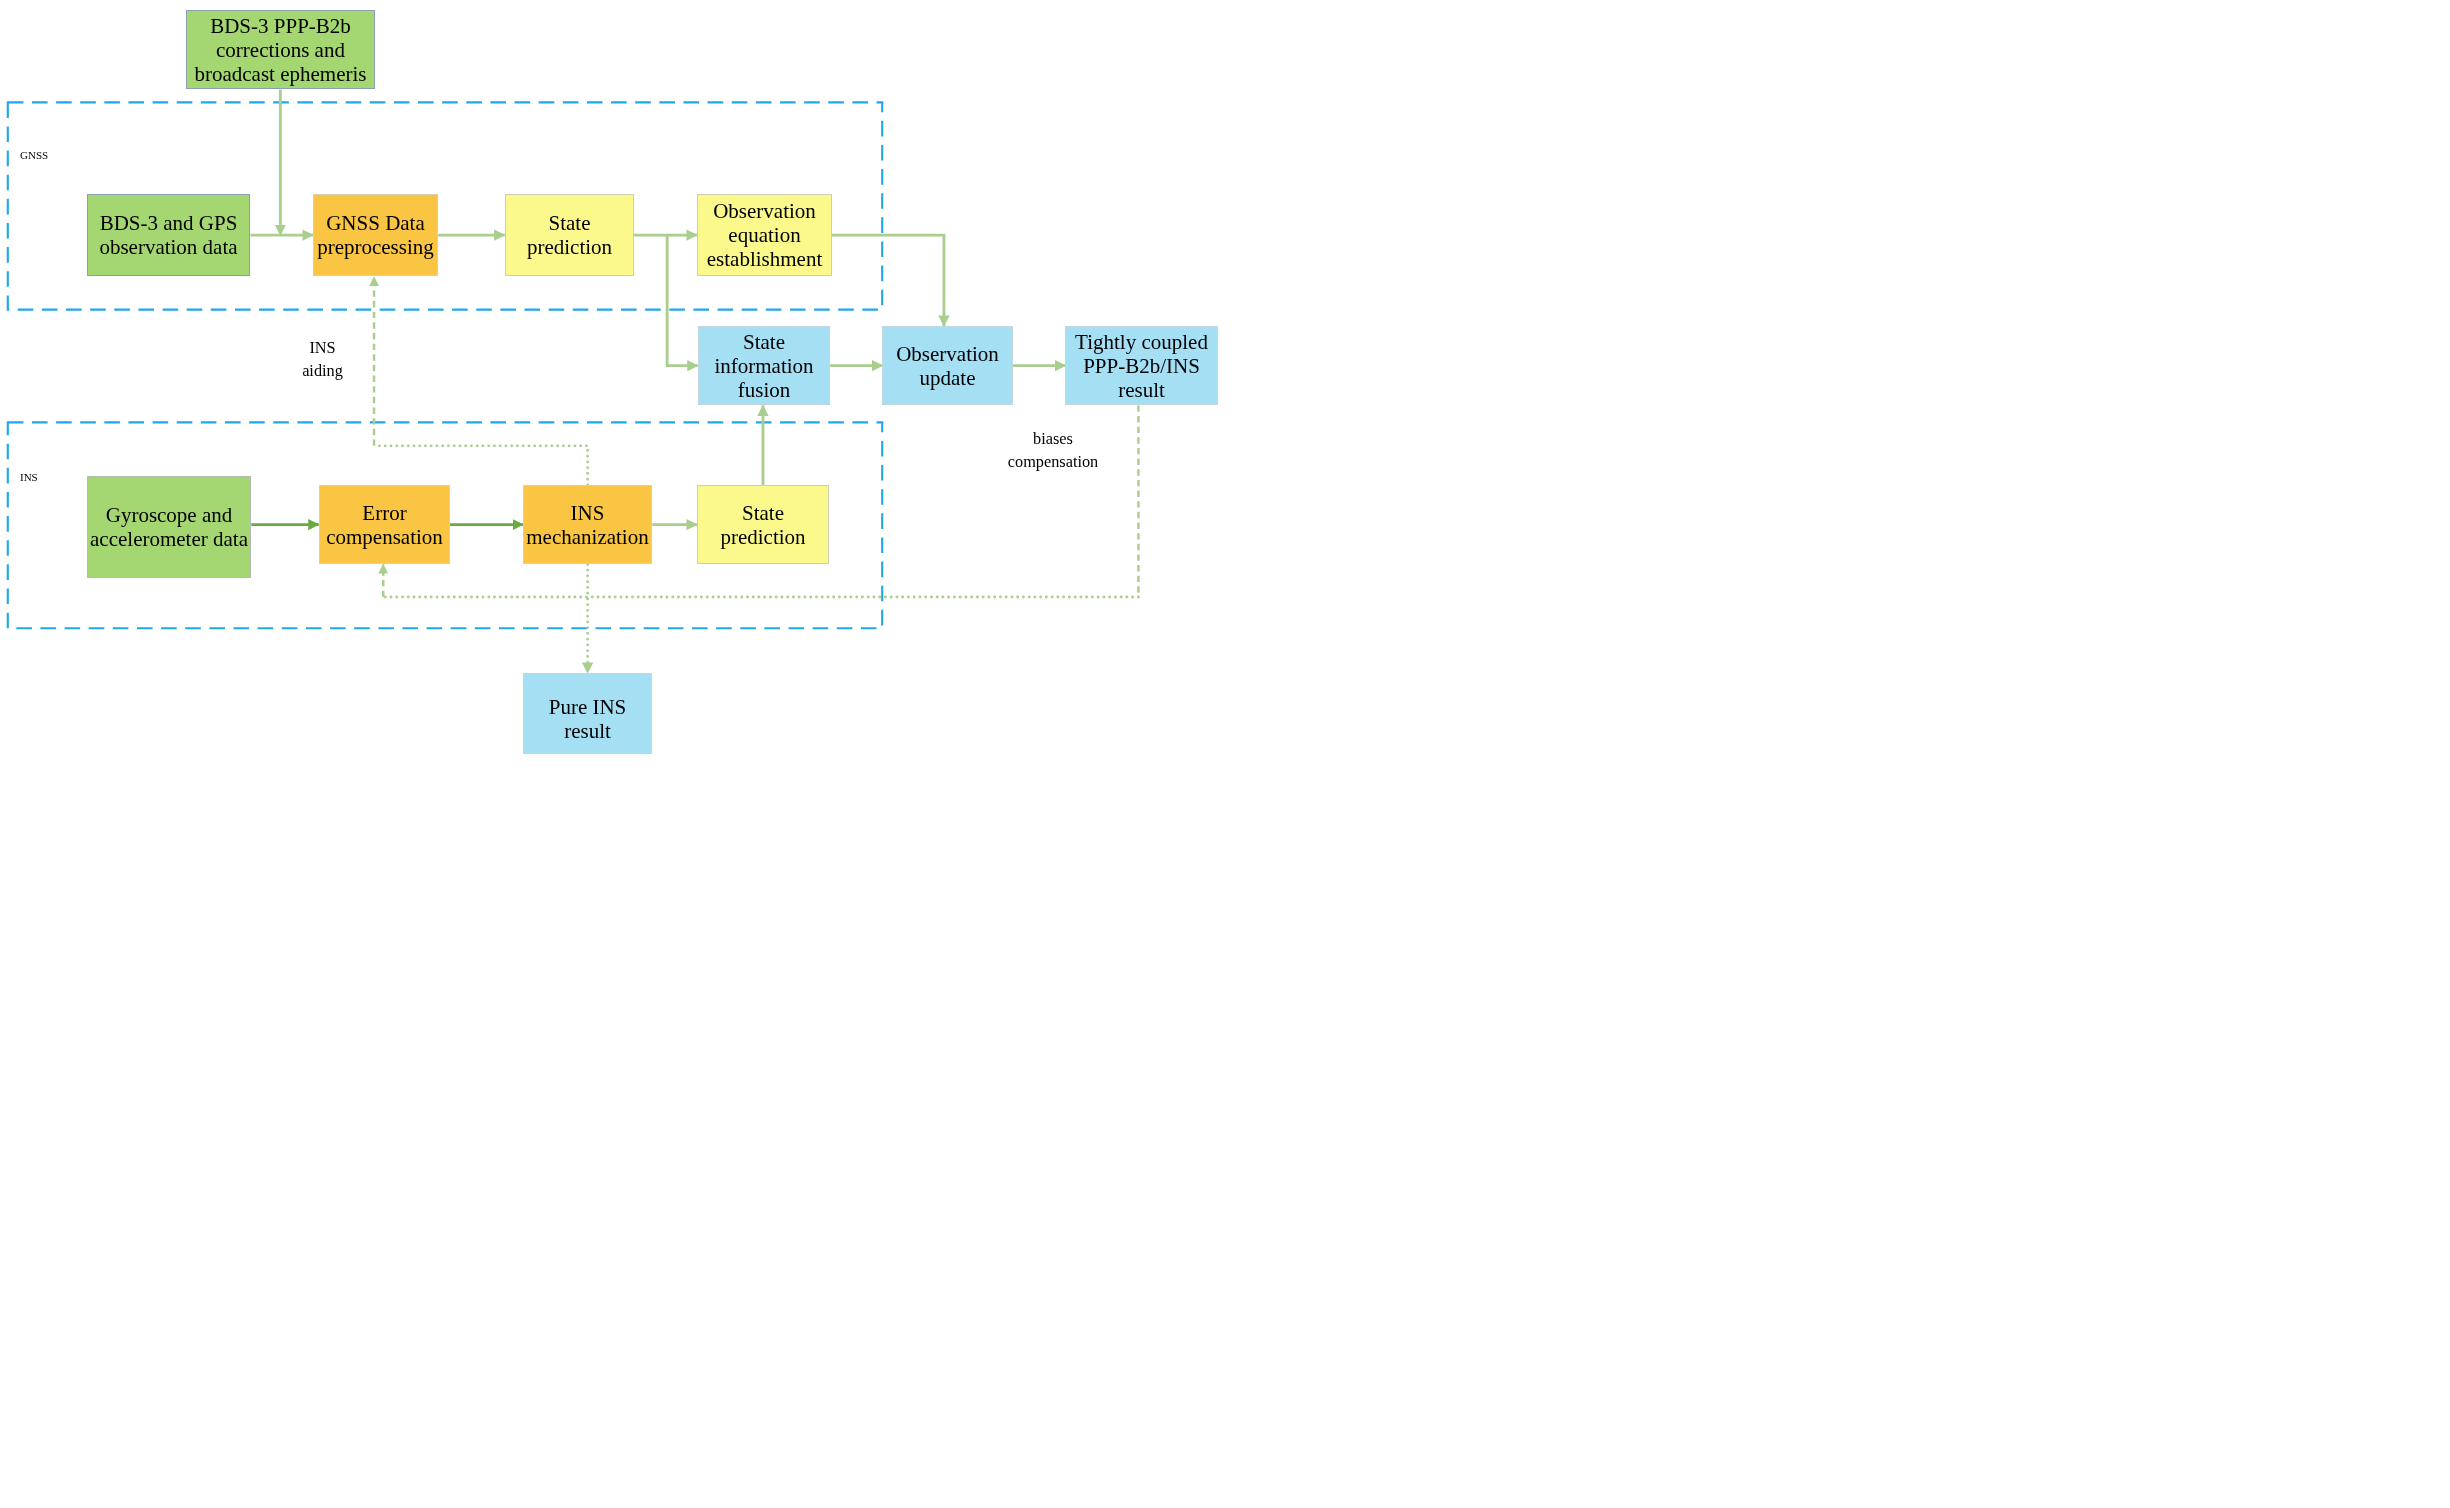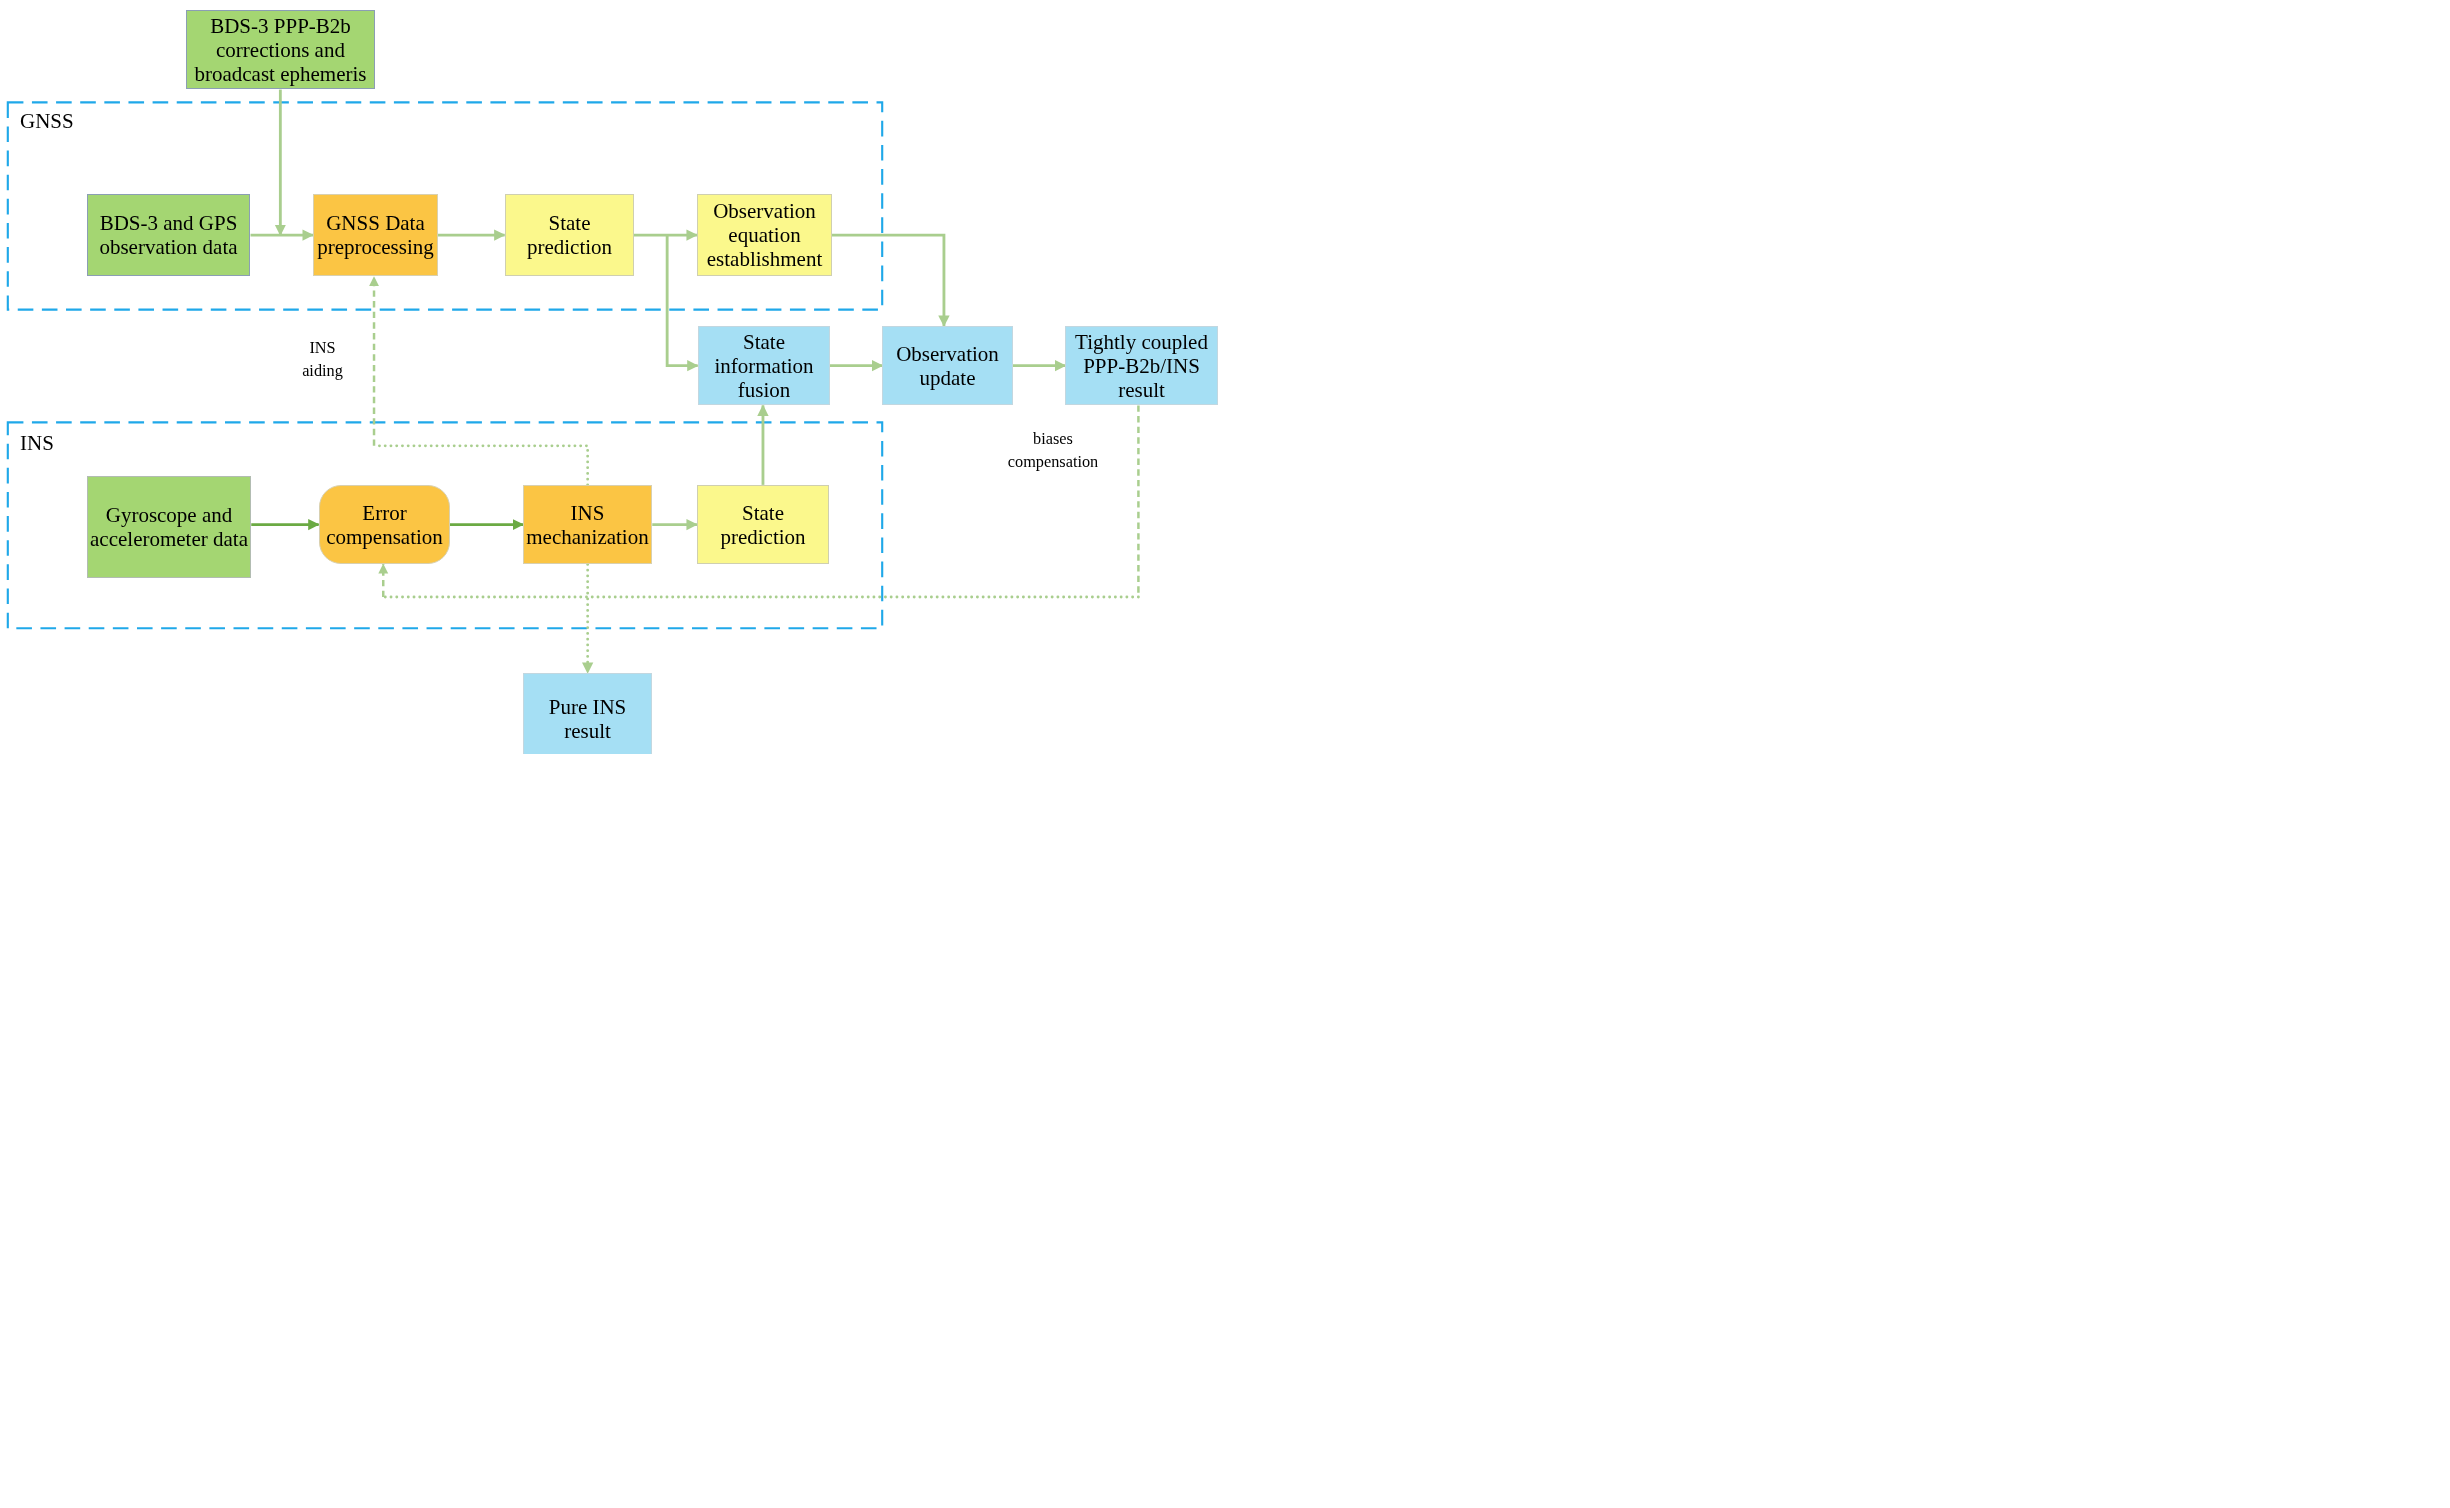--- a/index.html
+++ b/index.html
@@ -29,21 +29,21 @@
     white-space:pre-line;
     box-sizing:border-box;
     z-index:2;
   }
   .node.green{background:var(--green_fill);border:1.4px solid var(--green_border);}
   .node.green.soft{border:1.4px solid var(--gyro_border);}
   .node.orange{background:var(--orange_fill);border:1.4px solid var(--orange_border);}
   .node.yellow{background:var(--yellow_fill);border:1.4px solid var(--yellow_border);}
   .node.blue{background:var(--blue_fill);border:1.4px solid var(--blue_border);}
   .container-label{
-    position:absolute;font-size:21px;z-index:2;white-space:pre-line;
+    position:absolute;font-size:11px;z-index:2;white-space:pre-line;margin-top:40px;
   }
   .annotation{
     position:absolute;font-size:16.3px;line-height:23.4px;text-align:center;
     white-space:pre-line;z-index:2;
   }
 </style>
 </head>
 <body>
 
 <div class="canvas">
@@ -124,21 +124,21 @@
   <div class="node blue" style="left:1065px;top:326px;width:153px;height:79px;">
     <span>Tightly coupled
 PPP-B2b/INS
 result</span>
   </div>
 
   <div class="node green soft" style="left:87px;top:476px;width:164px;height:102px;">
     <span>Gyroscope and
 accelerometer data</span>
   </div>
-  <div class="node orange" style="left:319px;top:485px;width:131px;height:79px;border-radius:22px;">
+  <div class="node orange" style="left:319px;top:485px;width:131px;height:79px;">
     <span>Error
 compensation</span>
   </div>
   <div class="node orange" style="left:523px;top:485px;width:129px;height:79px;">
     <span>INS
 mechanization</span>
   </div>
   <div class="node yellow" style="left:697px;top:485px;width:132px;height:79px;">
     <span>State
 prediction</span>

